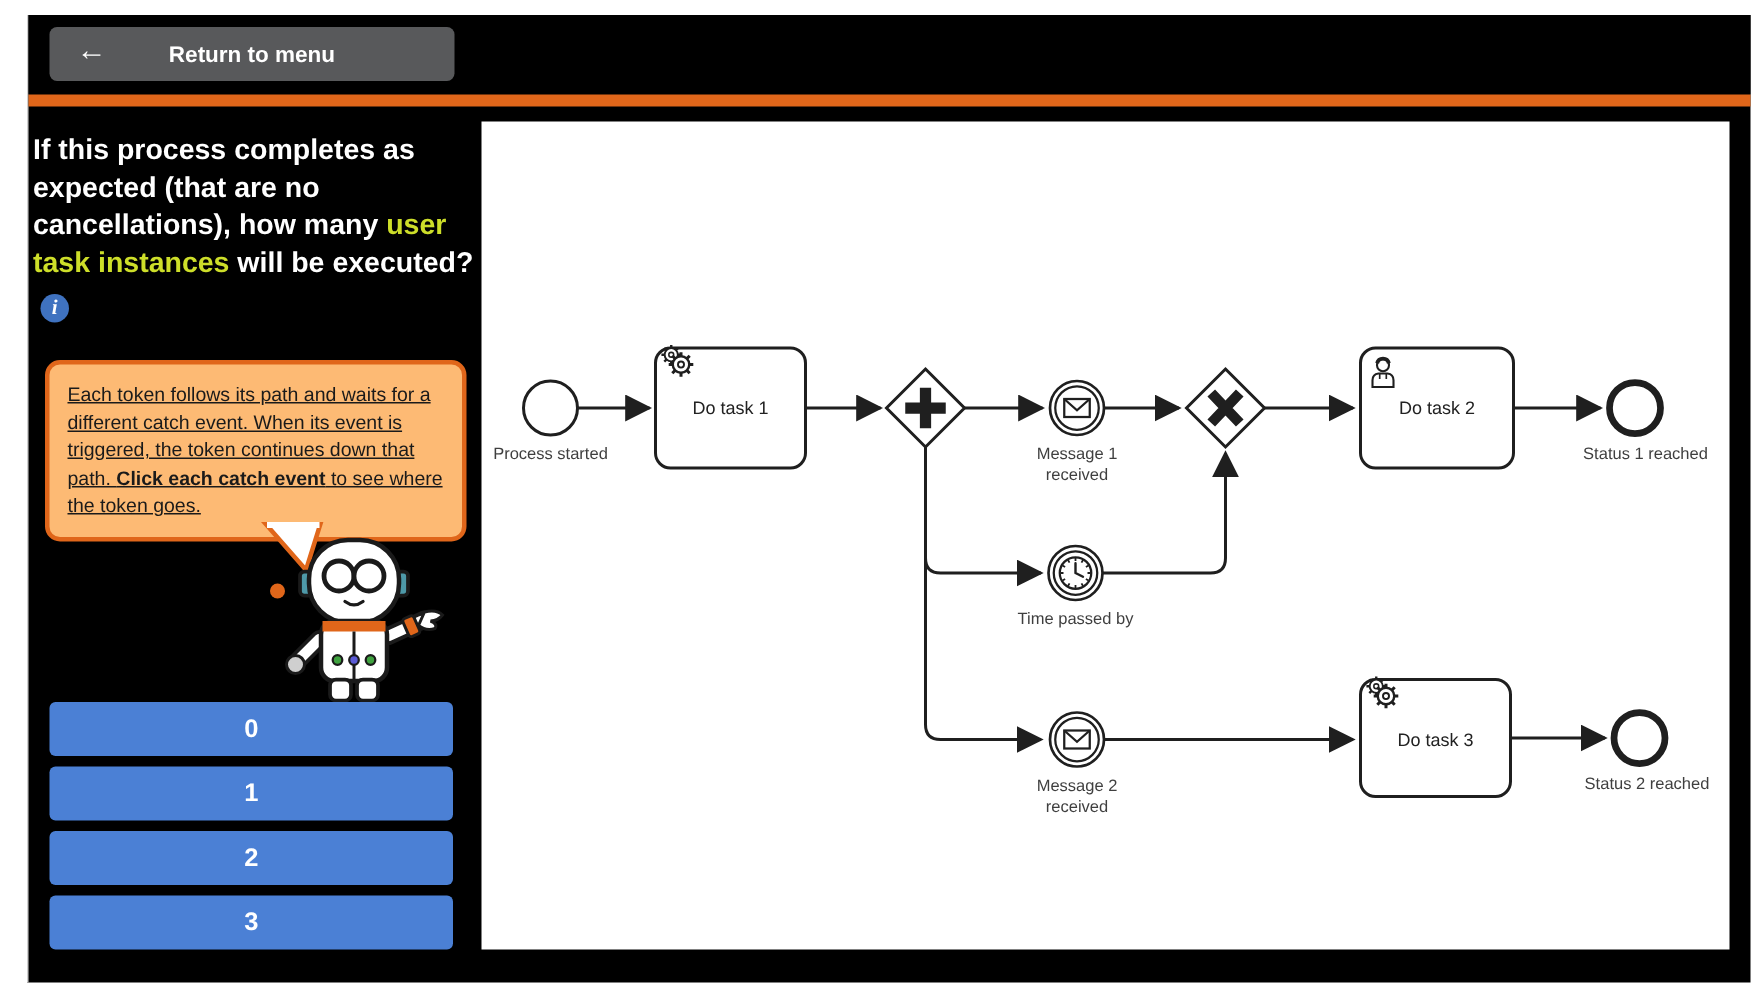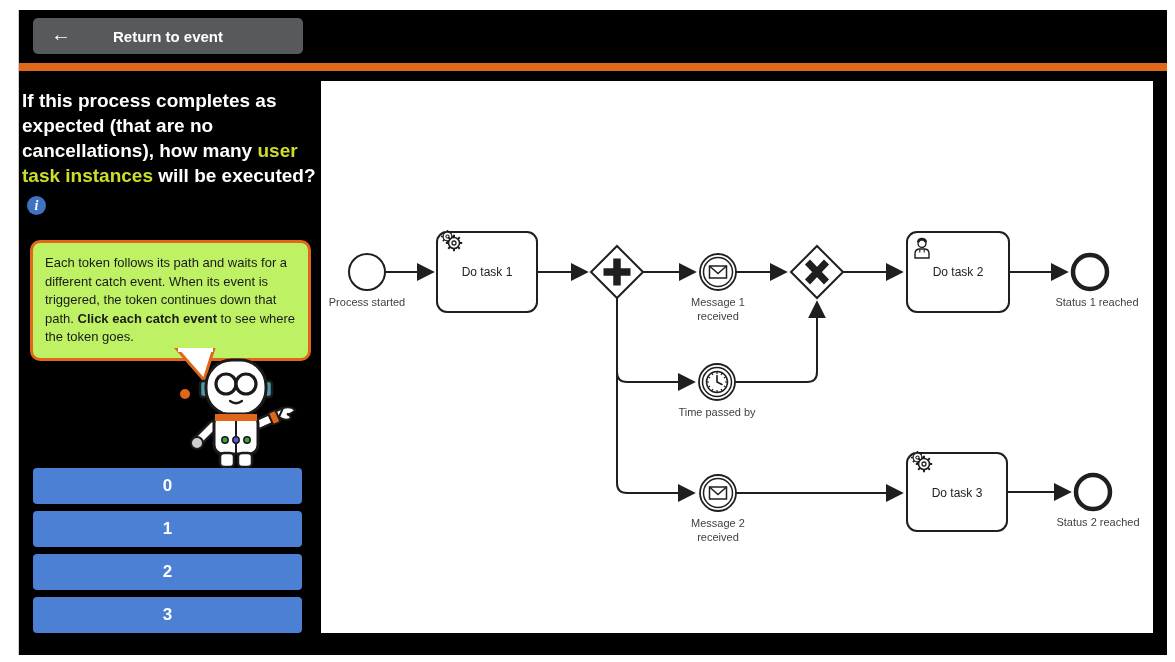--- a/index.html
+++ b/index.html
@@ -11,21 +11,21 @@
   .topbar { position:absolute; left:0; top:0; width:100%; height:53px; background:#000; }
   .return-btn { position:absolute; left:14px; top:8px; width:270px; height:36px; background:#58595b; border:none; border-radius:5px; color:#fff; font-weight:bold; font-size:15px; cursor:pointer; font-family:"Liberation Sans",sans-serif; }
   .return-btn .arrow { position:absolute; left:18px; top:5px; font-size:20px; font-weight:bold; }
   .accent-stripe { position:absolute; left:0; top:53px; width:100%; height:8px; background:#e0661a; }
 
   
   .question { position:absolute; left:3px; top:78px; width:298px; color:#fff; font-size:19px; line-height:25px; font-weight:bold; }
   .question .hl { color:#cdde29; }
   .info-icon { display:inline-flex; align-items:center; justify-content:center; width:19px; height:19px; margin-left:5px; border-radius:50%; background:#3f72c0; color:#fff; font-family:"Liberation Serif",serif; font-style:italic; font-size:14px; vertical-align:-3px; cursor:pointer; }
 
-  .bubble { position:absolute; left:11px; top:230px; width:281px; background:#bef264; border:3px solid #e0661a; border-radius:10px; padding:11px 12px; font-size:13px; line-height:18.5px; color:#1a1a1a; }
+  .bubble { position:absolute; left:11px; top:230px; width:281px; background:#fdba74; border:3px solid #e0661a; border-radius:10px; padding:11px 12px; font-size:13px; line-height:18.5px; color:#1a1a1a;text-decoration:underline; }
   .bubble-tail { position:absolute; left:145px; top:338px; }
   .robot { position:absolute; left:148px; top:346px; }
 
   .answers { position:absolute; left:14px; top:458px; width:269px; }
   .answer-btn { display:block; width:269px; height:36px; margin-bottom:7px; background:#4b80d5; border:none; border-radius:4px; color:#fff; font-weight:bold; font-size:17px; cursor:pointer; font-family:"Liberation Sans",sans-serif; }
 
   
   .canvas { position:absolute; left:302px; top:71px; width:832px; height:552px; background:#fff; }
   svg text { font-family:"Liberation Sans",sans-serif; }
   .flow { stroke:#1f1f1f; stroke-width:2; fill:none; }
@@ -35,21 +35,21 @@
 </style>
 </head>
 <body>
 
 <div class="page">
   <div class="app">
 
     <div class="topbar">
       <button class="return-btn">
         <span class="arrow">←</span>
-        <span>Return to event</span>
+        <span>Return to menu</span>
       </button>
     </div>
     <div class="accent-stripe"></div>
 
     <div class="question"><span>If this process completes as expected (that are no cancellations), how many </span><span class="hl">user task instances</span><span> will be executed?</span>
       <span class="info-icon">i</span>
     </div>
 
     <div class="bubble"><span>Each token follows its path and waits for a different catch event. When its event is triggered, the token continues down that path. </span><b>Click each catch event</b><span> to see where the token goes.</span></div>
 

